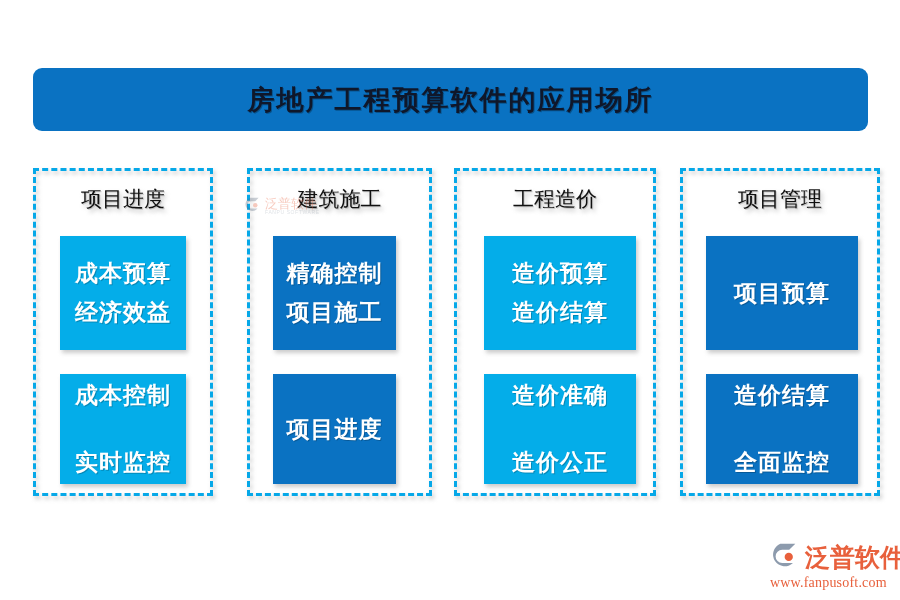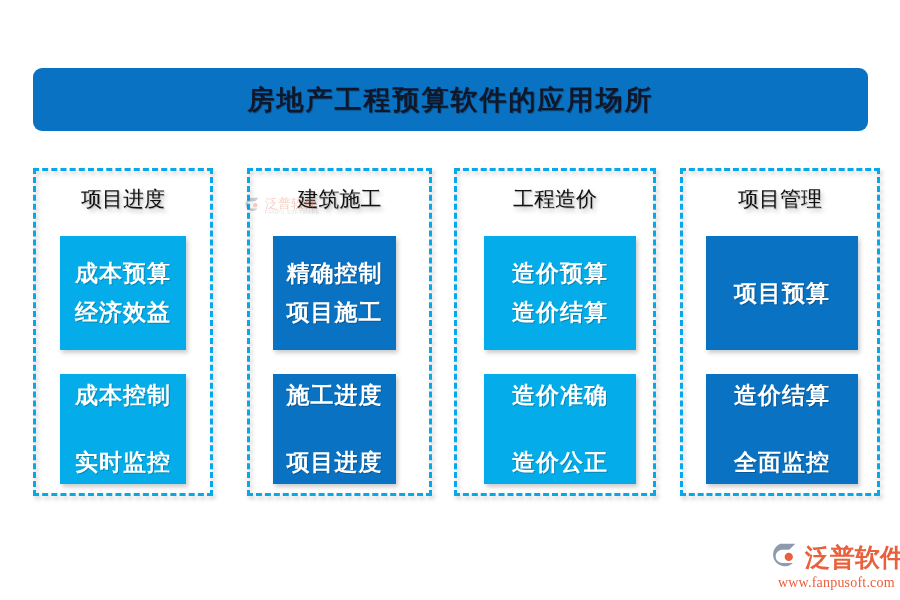--- a/index.html
+++ b/index.html
@@ -157,21 +157,21 @@
   #brand-logo .logo-name {
     font-size: 25px;
     color: #e8603c;
     font-weight: bold;
     letter-spacing: 0px;
     font-family: "Liberation Sans", "DejaVu Sans", sans-serif;
     white-space: nowrap;
   }
   #brand-logo .logo-url {
     margin-top: 1px;
-    margin-left: 8px;
+    margin-left: 0;
     font-size: 14px;
     color: #e8603c;
     letter-spacing: 0.2px;
     font-family: "Liberation Serif", "DejaVu Serif", serif;
     white-space: nowrap;
   }
 </style>
 </head>
 <body>
 
@@ -193,21 +193,20 @@
     </div>
   </div>
 
   <div class="column col-1">
     <div class="col-header">建筑施工</div>
     <div class="card dark slot-0">
       <div class="line">精确控制</div>
       <div class="line">项目施工</div>
     </div>
     <div class="card dark slot-1">
-      <div class="line">施工进度</div>
       <div class="line">项目进度</div>
     </div>
   </div>
 
   <div class="column col-2">
     <div class="col-header">工程造价</div>
     <div class="card light slot-1">
       <div class="line">造价准确</div>
       <div class="line">造价公正</div>
     </div>

